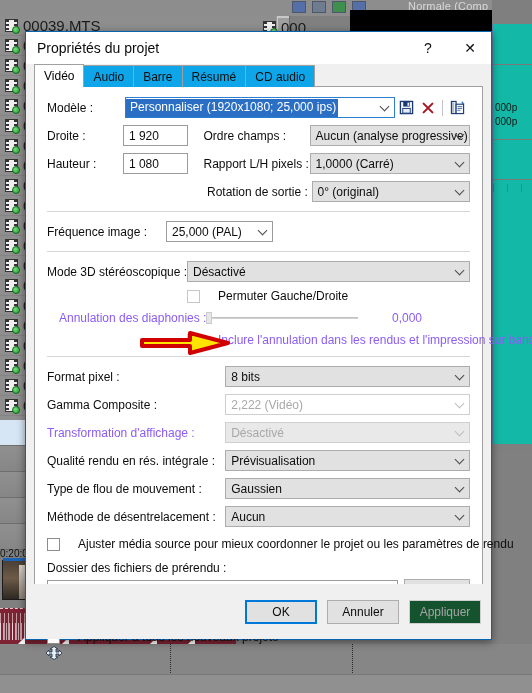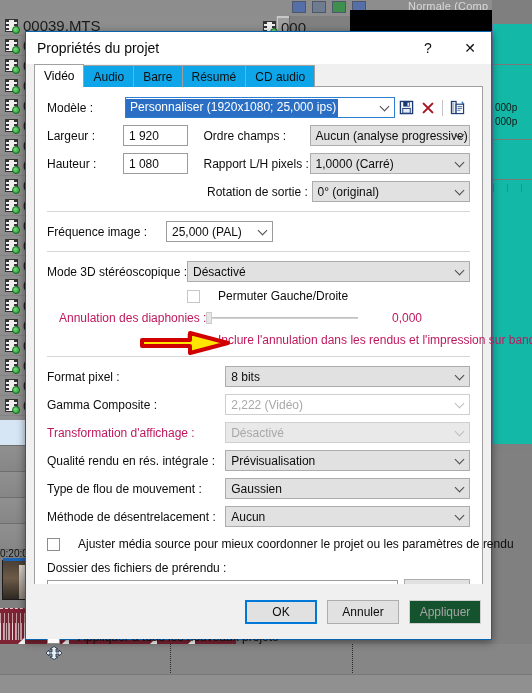--- a/index.html
+++ b/index.html
@@ -227,21 +227,21 @@
     position: relative;
     height: 520px;
     background: #ffffff;
     margin: 0 8px;
     border: 1px solid #a0a0a0; border-top: none;
     padding: 10px 12px 0 12px;
   }
 
   .row { position: relative; display: flex; align-items: center; margin-bottom: 7px; }
   .lbl { font-size: 12px; color: #0d0d0d; white-space: nowrap; }
-  .lbl.dim { color: #be185d; }
+  .lbl.dim { color: #8b5cf6; }
 
   .combo {
     position: relative;
     height: 21px;
     background: #e1e1e1;
     border: 1px solid #acacac;
     display: flex; align-items: center;
     padding: 0 20px 0 5px;
     font-size: 12px; color: #0d0d0d;
     white-space: nowrap; overflow: hidden;
@@ -586,21 +586,21 @@
             <rect x="1.5" y="1.5" width="5" height="13" fill="#e9edf4" stroke="#1b3a74" stroke-width="1.2"></rect>
             <rect x="2.6" y="2.4" width="1.2" height="11.2" fill="#1b3a74" opacity=".5"></rect>
             <rect x="6.5" y="4.5" width="8" height="10" fill="#f4f7fb" stroke="#1b3a74" stroke-width="1.2"></rect>
             <path d="M8 7 h5 M8 9 h5 M8 11 h3" stroke="#4a6ea8" stroke-width="1"></path>
             <path d="M12.5 1 L15.5 4 L12.5 4 Z" fill="#1b6fb8"></path>
           </svg>
         </div>
       </div>
 
       <div class="row">
-        <div class="lbl" style="width:78px">Largeur :</div>
+        <div class="lbl" style="width:78px">Droite :</div>
         <div class="txtbox" style="width:67px">1 920</div>
         <div class="lbl" style="width:109px; margin-left:15px">Ordre champs :</div>
         <div class="combo" style="width:164px">
           <span>Aucun (analyse progressive)</span>
           <span class="arr"></span>
         </div>
       </div>
 
       <div class="row">
         <div class="lbl" style="width:78px">Hauteur :</div>

